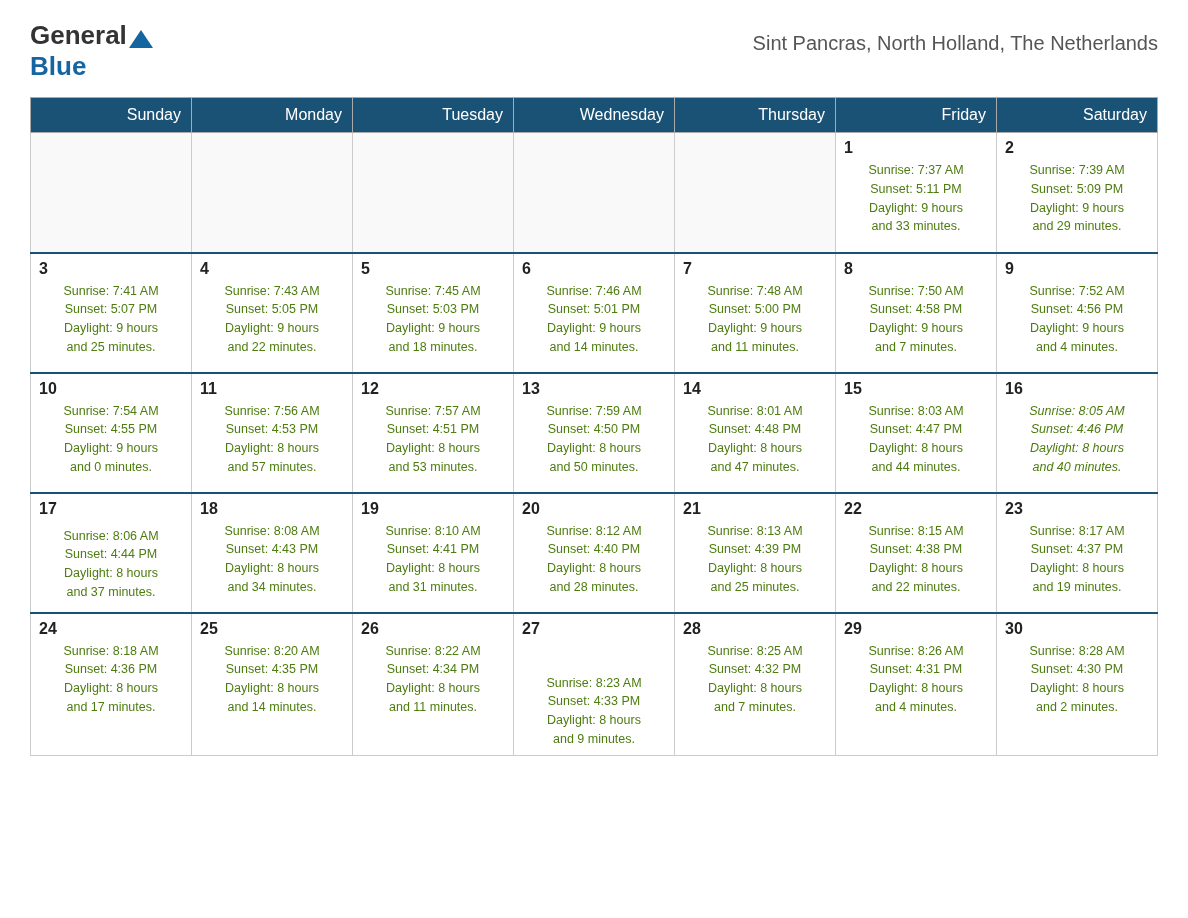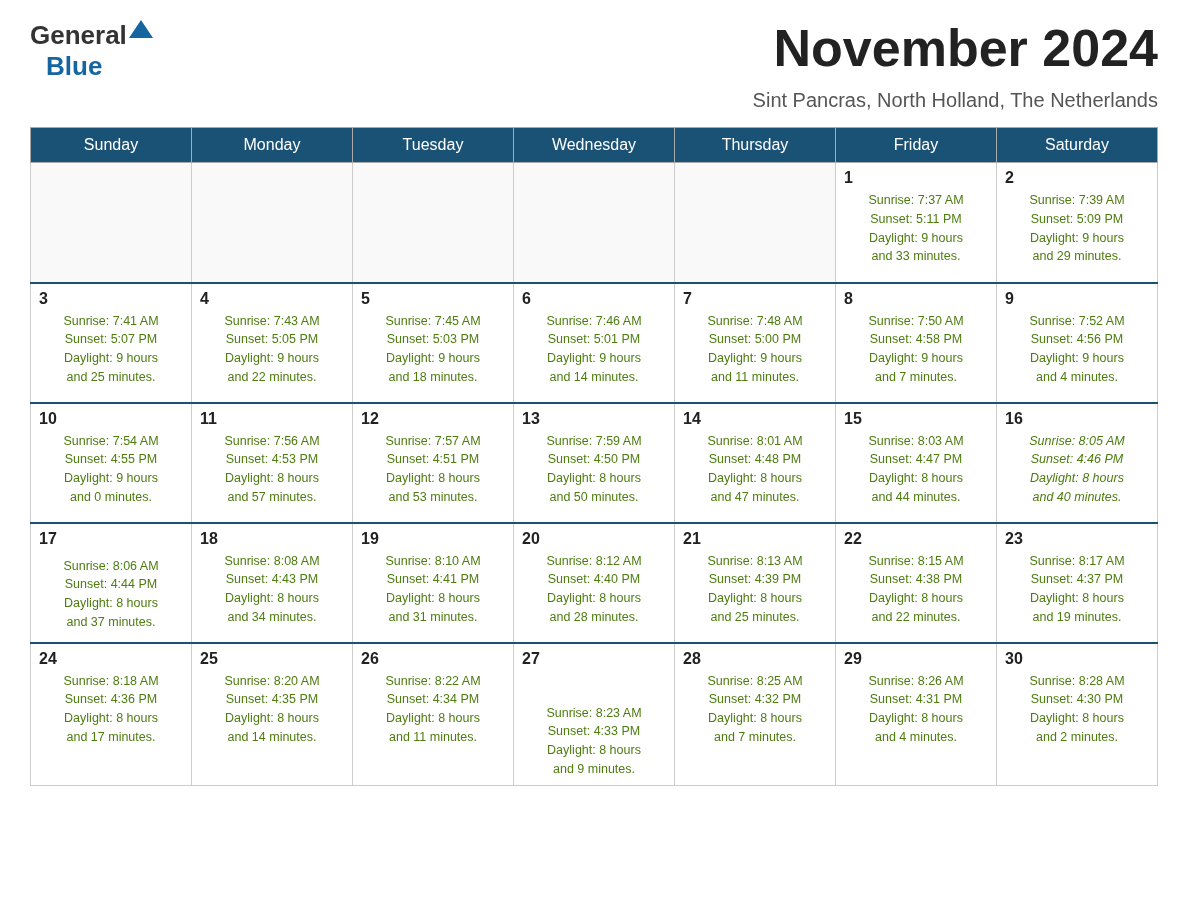--- a/index.html
+++ b/index.html
@@ -17,21 +17,21 @@
       align-items: flex-start;
       margin-bottom: 10px;
     }
     .logo-area {
       display: flex;
       flex-direction: column;
       align-items: flex-start;
     }
     .logo-text {
       display: flex;
-      align-items: flex-start;
+      align-items: flex-end;
       font-size: 26px;
       font-weight: bold;
     }
     .logo-general {
       color: #333;
     }
     .logo-blue {
       color: #1565a0;
     }
     .logo-triangle {
@@ -59,21 +59,21 @@
     }
     .calendar-table {
       width: 100%;
       border-collapse: collapse;
       margin-top: 15px;
     }
     .calendar-table th {
       background: #1a5276;
       color: #fff;
       padding: 8px 10px;
-      text-align: center;
+      text-align: right;
       font-size: 16px;
       font-weight: normal;
       border: 1px solid #aaa;
     }
     .calendar-table td {
       border: 1px solid #ccc;
       vertical-align: top;
       padding: 6px 8px;
       width: calc(100% / 7);
       font-size: 13px;
@@ -105,26 +105,25 @@
   </style>
 </head>
 <body>
 
 <div class="header-area">
   <div class="logo-area">
     <div class="logo-text">
       <span class="logo-general">General</span>
       <span class="logo-triangle"></span>
     </div>
-    <div style="margin-left:16px;">
+    <div style="margin-left:0;">
       <span class="logo-blue" style="font-size:26px;font-weight:bold;">Blue</span>
     </div>
   </div>
   <div class="title-area">
-    <div class="month-title">November 2024</div>
     <div class="location-title">Sint Pancras, North Holland, The Netherlands</div>
   </div>
 </div>
 
 <table class="calendar-table">
   <thead>
     <tr>
     <th>Sunday</th>
         <th>Monday</th>
         <th>Tuesday</th>

